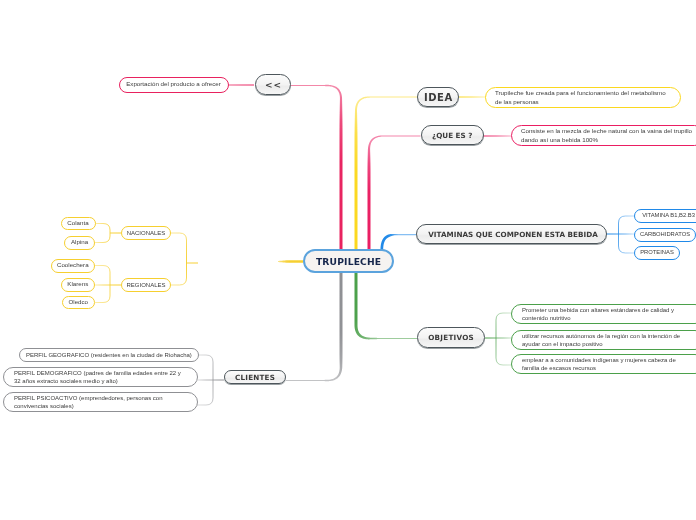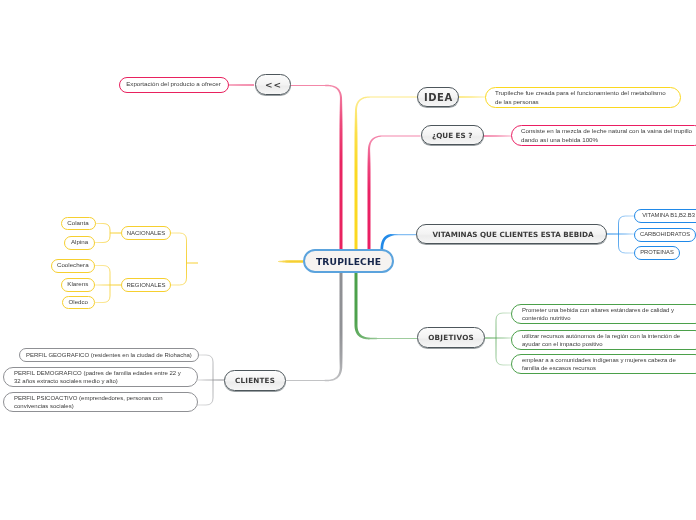--- a/index.html
+++ b/index.html
@@ -293,21 +293,21 @@
       <div class="node leaf" style="left: 485px; top: 87px; width: 196px; height: 21px; font-size: 6.2px; border: 1.3px solid rgb(251, 216, 31); padding: 0px 9px; line-height: 1.38;">
         <span>Trupileche fue creada para el funcionamiento del metabolismo de las personas</span>
       </div>
       <div class="node cap" style="left: 420.5px; top: 125px; width: 63.5px; height: 20px; font-size: 7.2px; letter-spacing: 0px; align-items: center; --ls: 0px;">
         <span>¿QUE ES ?</span>
       </div>
       <div class="node leaf" style="left: 511px; top: 125px; width: 194px; height: 21px; font-size: 6.2px; border: 1.4px solid rgb(234, 30, 98); padding: 0px 9px; line-height: 1.38;">
         <span>Consiste en la mezcla de leche natural con la vaina del trupillo dando así una bebida 100%</span>
       </div>
       <div class="node cap" style="left: 416px; top: 224px; width: 191px; height: 20px; font-size: 7.2px; letter-spacing: 0.03px; --ls: 0.03px; padding-left: 3px;">
-        <span>VITAMINAS QUE CLIENTES ESTA BEBIDA</span>
+        <span>VITAMINAS QUE COMPONEN ESTA BEBIDA</span>
       </div>
       <div class="node leaf ctr" style="left: 634px; top: 209px; width: 69px; height: 14px; font-size: 5.8px; border: 1.4px solid rgb(32, 137, 232); padding: 0px 6px; line-height: 1.38;">
         <span>VITAMINA B1,B2.B3</span>
       </div>
       <div class="node leaf ctr" style="left: 634px; top: 228px; width: 62px; height: 14px; font-size: 5.8px; border: 1.4px solid rgb(32, 137, 232); padding: 0px 6px; line-height: 1.38;">
         <span>CARBOHIDRATOS</span>
       </div>
       <div class="node leaf ctr" style="left: 634px; top: 246px; width: 46px; height: 14px; font-size: 5.8px; border: 1.4px solid rgb(32, 137, 232); padding: 0px 6px; line-height: 1.38;">
         <span>PROTEINAS</span>
       </div>
@@ -316,21 +316,21 @@
       </div>
       <div class="node leaf" style="left: 511px; top: 304px; width: 194px; height: 20px; font-size: 6px; border: 1.1px solid rgb(75, 160, 74); padding: 0px 10px; line-height: 1.38;">
         <span>Prometer una bebida con altares estándares de calidad y contenido nutritivo</span>
       </div>
       <div class="node leaf" style="left: 511px; top: 330px; width: 194px; height: 20px; font-size: 6px; border: 1.1px solid rgb(75, 160, 74); padding: 0px 10px; line-height: 1.38;">
         <span>utilizar recursos autónomos de la región con la intención de ayudar con el impacto positivo</span>
       </div>
       <div class="node leaf" style="left: 511px; top: 354px; width: 194px; height: 20px; font-size: 6px; border: 1.1px solid rgb(75, 160, 74); padding: 0px 10px; line-height: 1.38;">
         <span>emplear a a comunidades indígenas y mujeres cabeza de familia de escasos recursos</span>
       </div>
-      <div class="node cap" style="left: 224px; top: 370px; width: 62px; height: 21px; font-size: 7.2px; letter-spacing: 0.2px; --ls: 0.2px;">
+      <div class="node cap" style="left: 224px; top: 370px; width: 62px; height: 14px; font-size: 7.2px; letter-spacing: 0.2px; --ls: 0.2px;">
         <span>CLIENTES</span>
       </div>
       <div class="node leaf" style="left: 19px; top: 348px; width: 180px; height: 14px; font-size: 6px; border: 1px solid rgb(143, 144, 148); padding: 0px 6px; line-height: 1.38;">
         <span>PERFIL GEOGRAFICO (residentes en la ciudad de Riohacha)</span>
       </div>
       <div class="node leaf" style="left: 3px; top: 367px; width: 195px; height: 20px; font-size: 6px; border: 1px solid rgb(143, 144, 148); padding: 0px 10px; line-height: 1.38;">
         <span>PERFIL DEMOGRAFICO (padres de familia edades entre 22 y 32 años extracto sociales medio y alto)</span>
       </div>
       <div class="node leaf" style="left: 3px; top: 392px; width: 195px; height: 20px; font-size: 6px; border: 1px solid rgb(143, 144, 148); padding: 0px 10px; line-height: 1.38;">
         <span>PERFIL PSICOACTIVO (emprendedores, personas con convivencias sociales)</span>

